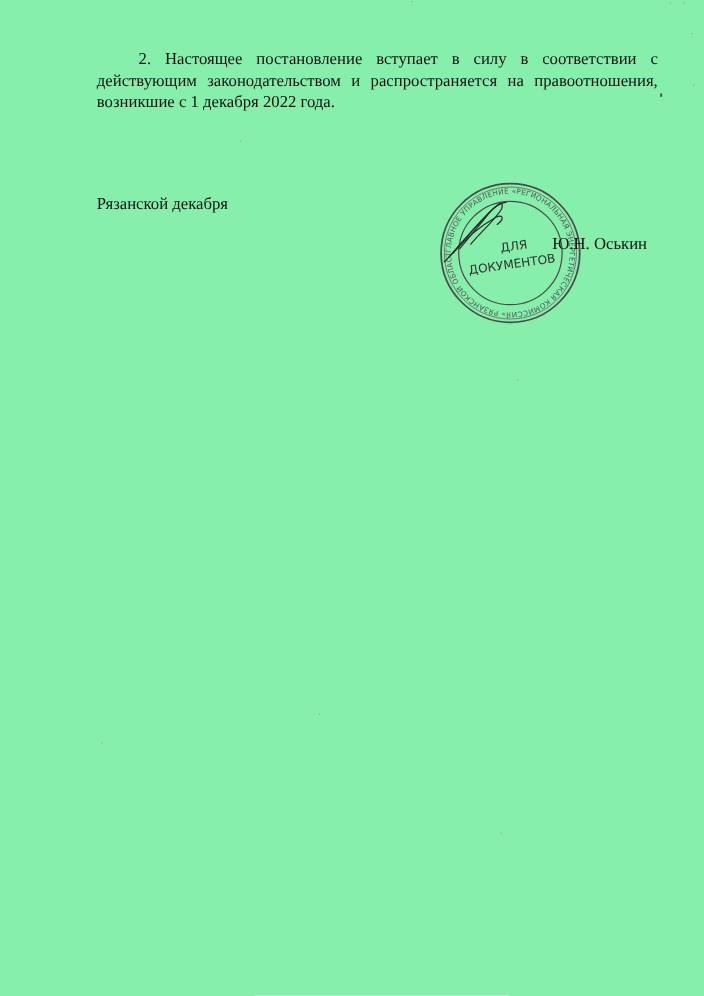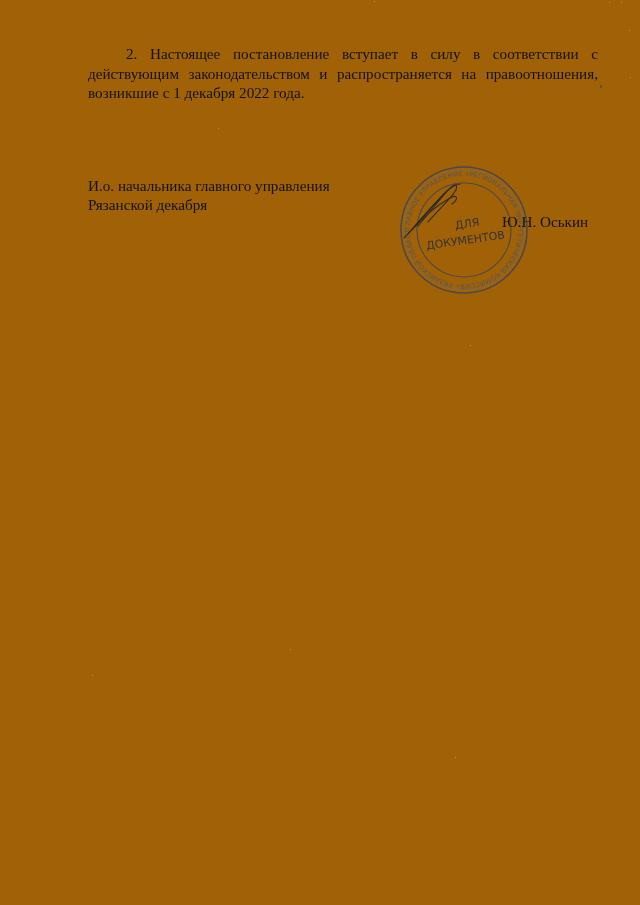--- a/index.html
+++ b/index.html
@@ -12,21 +12,21 @@
       height: 905px;
       position: relative;
       overflow: hidden;
       font-family: "Liberation Serif", "DejaVu Serif", serif;
       color: #111111;
     }
     .page {
       position: absolute;
       left: 0; top: 0;
       width: 640px; height: 905px;
-      background: #a16207;
+      background: #86efac;
     }
     .para {
       position: absolute;
       left: 88px;
       top: 44px;
       width: 510px;
       font-size: 15.2px;
       line-height: 19.5px;
       text-align: justify;
       text-align-last: left;
@@ -72,21 +72,20 @@
 <body>
 
 <div class="page">
 
   <div class="para">
     <span class="indent"></span><span>2.</span>
     <span>Настоящее постановление вступает в силу в соответствии с действующим законодательством и распространяется на правоотношения, возникшие с 1 декабря 2022 года.</span>
   </div>
 
   <div class="signature-block">
-    <div>И.о. начальника главного управления</div>
     <div>Рязанской декабря</div>
   </div>
 
   <div class="stamp">
     <svg width="132" height="132" viewBox="0 0 132 132">
       <defs>
         <path id="ringPath" d="M66,66 m-54,0 a54,54 0 1,1 108,0 a54,54 0 1,1 -108,0"></path>
       </defs>
       <circle cx="66" cy="66" r="63" fill="none" stroke="#4a4a4a" stroke-width="1.6"></circle>
       <circle cx="66" cy="66" r="60" fill="none" stroke="#6a6a6a" stroke-width="0.8"></circle>

